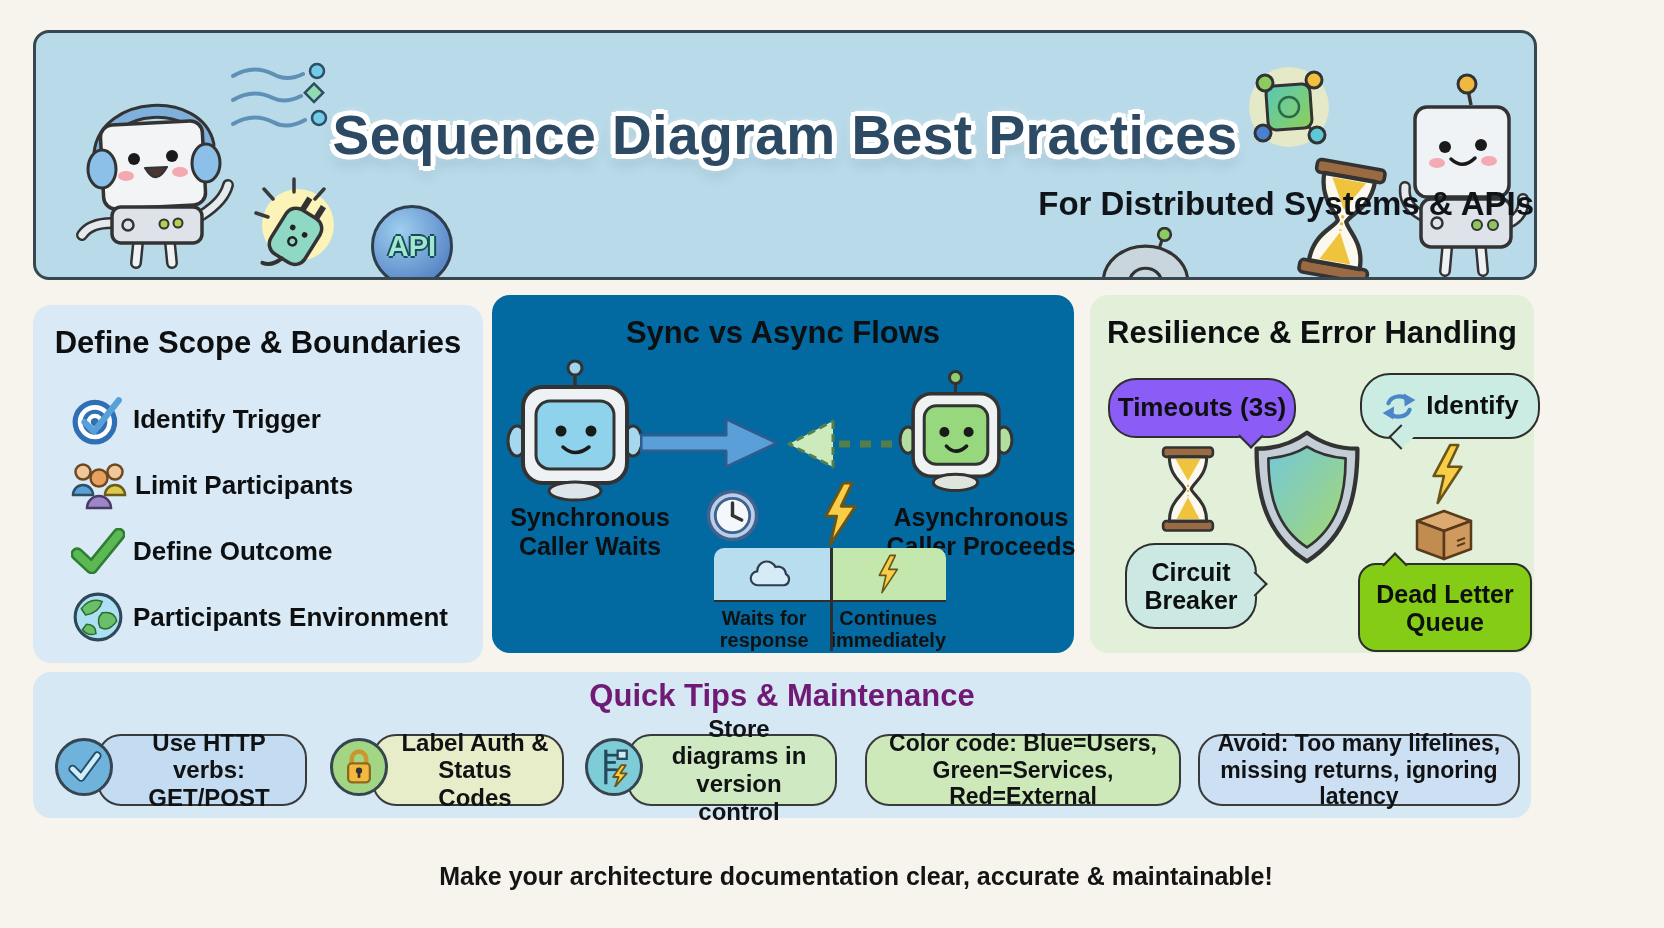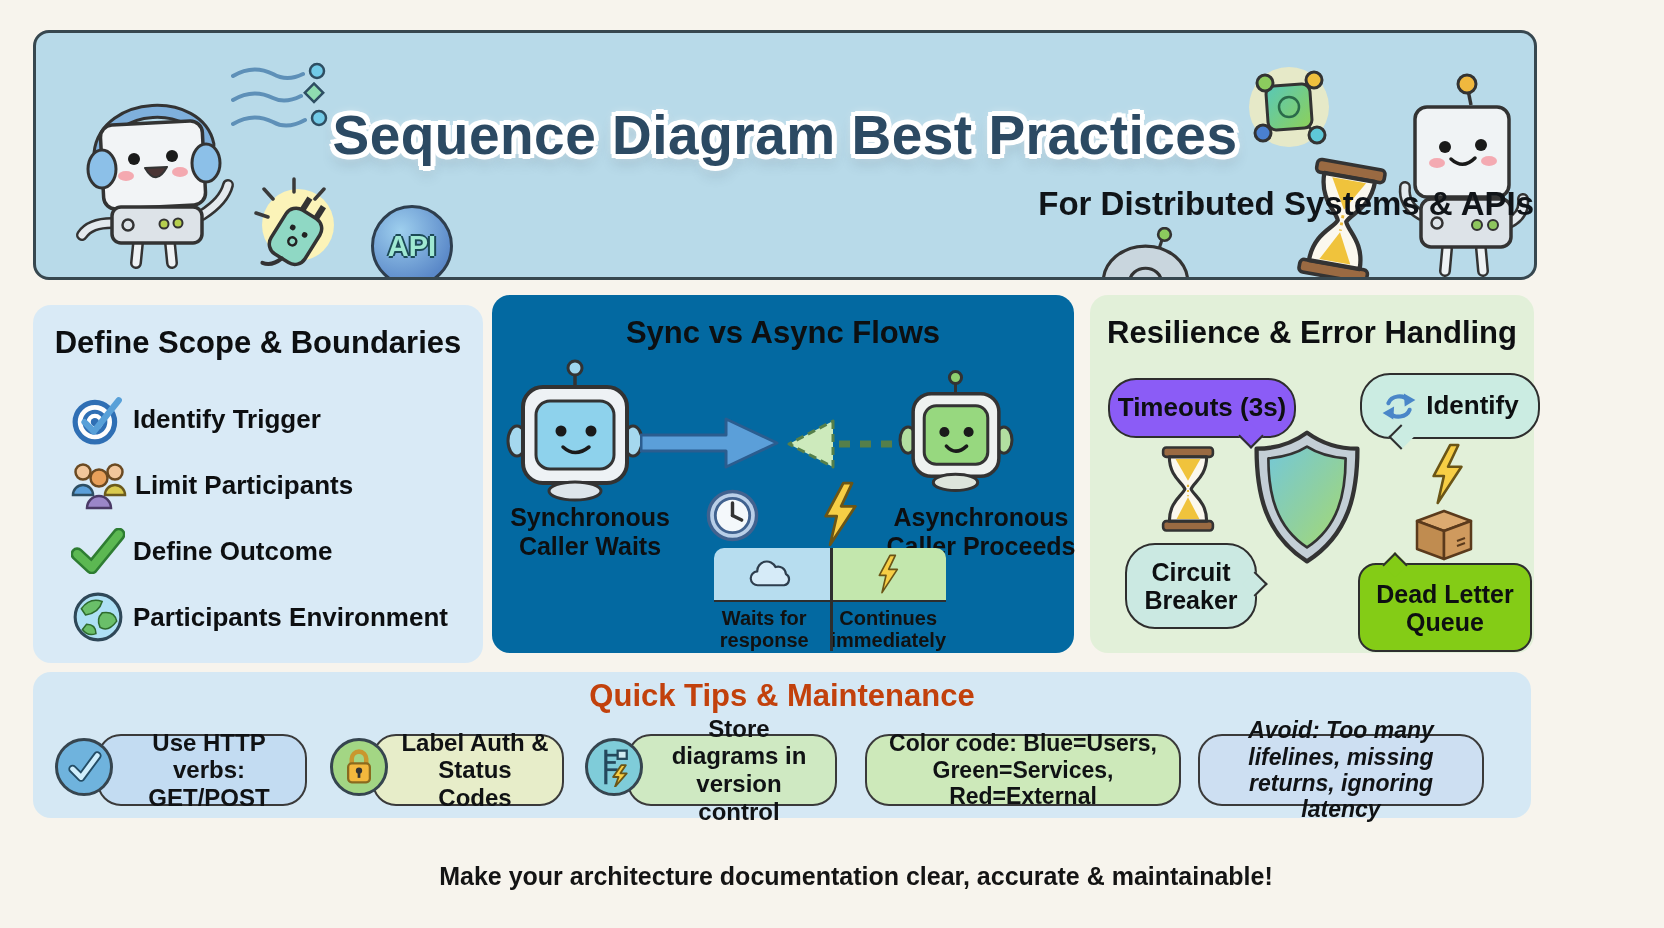--- a/index.html
+++ b/index.html
@@ -64,34 +64,34 @@
   .bb-retries::after{bottom:-9px;left:30px;border-left:2.5px solid #2e2e2e;border-bottom:2.5px solid #2e2e2e;}
   .bb-circuit{left:35px;top:248px;width:128px;height:82px;background:#cbe9e2;border-radius:30px;font-size:25px;}
   .bb-circuit::after{right:-9px;top:30px;border-right:2.5px solid #2e2e2e;border-top:2.5px solid #2e2e2e;}
   .bb-dlq{left:268px;top:252px;width:170px;height:85px;background:#84cc16;border-radius:18px;font-size:25px;margin-top:16px;}
   .bb-dlq::after{top:-9px;left:26px;border-left:2.5px solid #2e2e2e;border-top:2.5px solid #2e2e2e;}
 
   
   .p-tips{position:absolute;left:33px;top:672px;width:1498px;height:146px;
     background:#d5e8f4;border-radius:18px;}
   .tips-title{position:absolute;left:0;right:0;top:6px;text-align:center;
-    font-size:31px;font-weight:bold;color:#c2410c;}
+    font-size:31px;font-weight:bold;color:#701a75;}
   .pill{position:absolute;top:62px;height:72px;border:2.5px solid #3a3a3a;border-radius:24px;
     display:flex;align-items:center;justify-content:center;text-align:center;
     font-size:24px;font-weight:bold;color:#101214;line-height:1.15;box-sizing:border-box;padding:0 12px;}
   .badge{position:absolute;top:66px;width:58px;height:58px;border-radius:50%;
     border:3px solid #36454f;display:flex;align-items:center;justify-content:center;z-index:2;box-sizing:border-box;}
   .badge1{left:22px;background:#6fb3dd;}
   .badge2{left:297px;background:#a3d684;}
   .badge3{left:552px;background:#7fccd9;}
   .pill1{left:64px;width:210px;background:#c3dcf2;padding-left:26px;}
   .pill2{left:339px;width:192px;background:#e7edc9;padding-left:26px;}
   .pill3{left:594px;width:210px;background:#cfe9c2;padding-left:26px;}
   .pill4{left:832px;width:316px;background:#cde9ba;font-size:23px;}
-  .pill5{left:1165px;width:286px;background:#cddff2;font-size:23px;font-style:italic;}
+  .pill5{left:1165px;width:322px;background:#cddff2;font-size:23px;}
 
   .footer{position:absolute;left:0;right:0;top:862px;text-align:center;
     font-size:25px;font-weight:bold;color:#141414;padding-left:48px;}
 </style>
 </head>
 <body>
 
 <div id="page">
 
   <div class="header">

